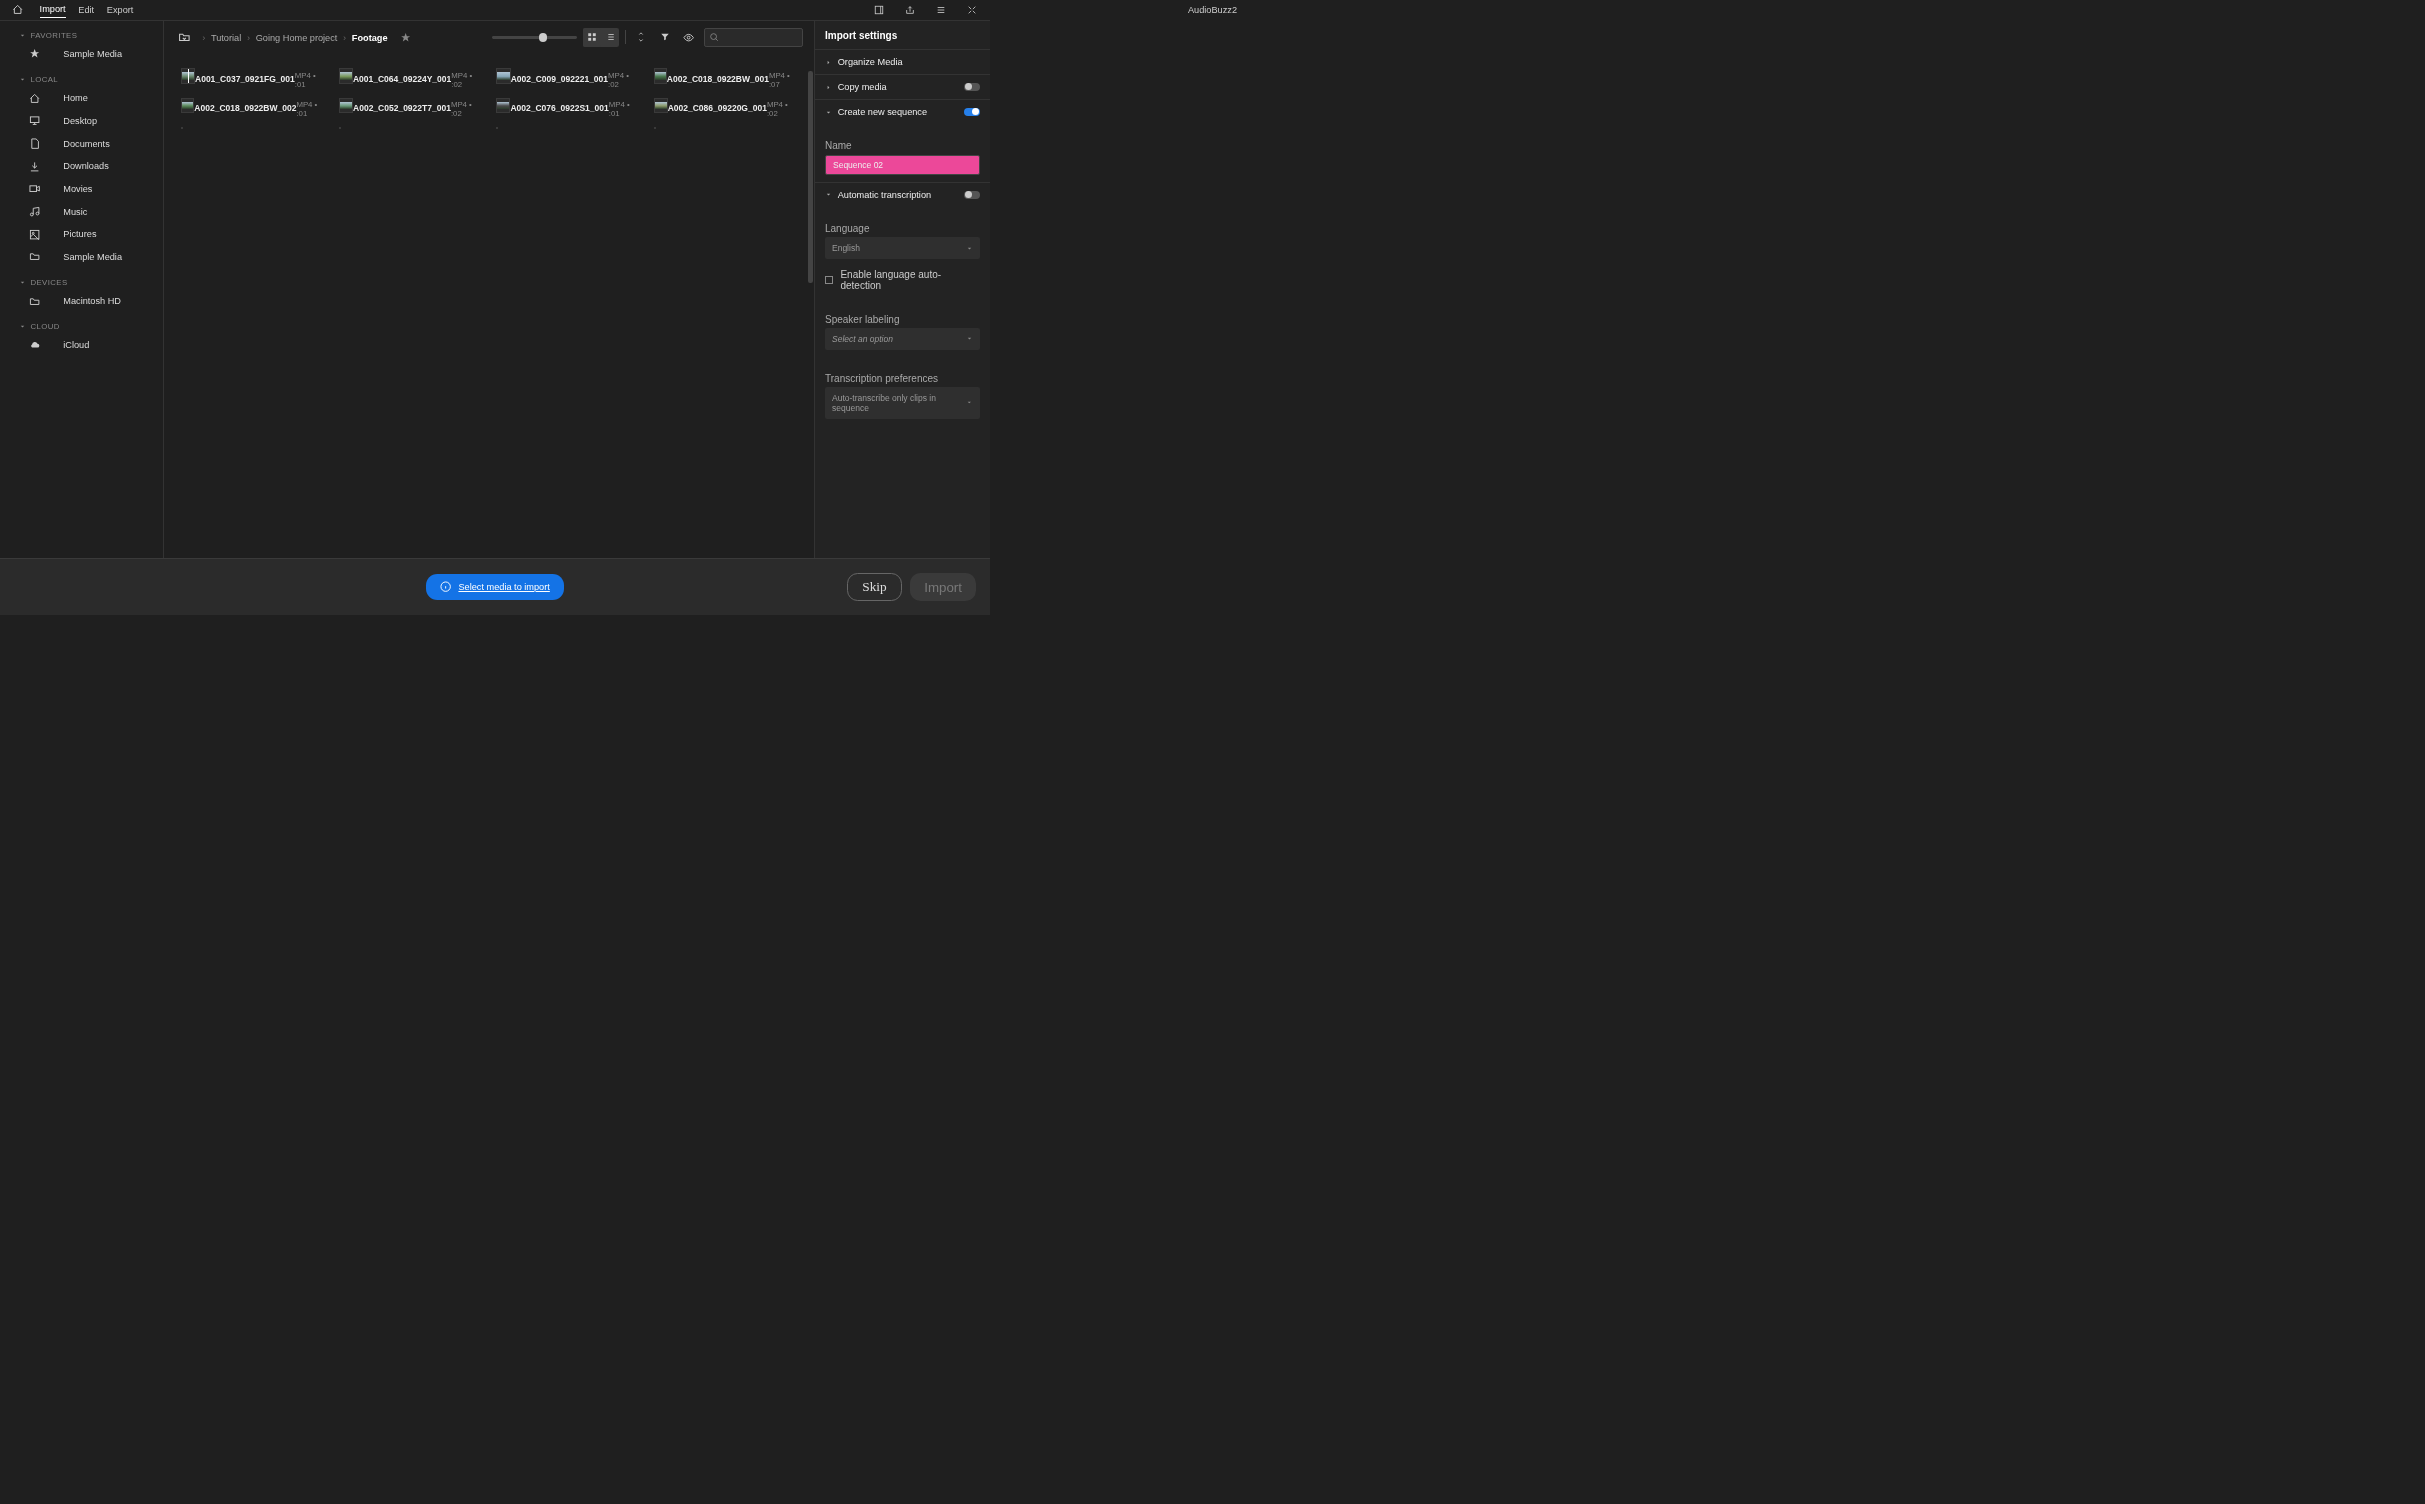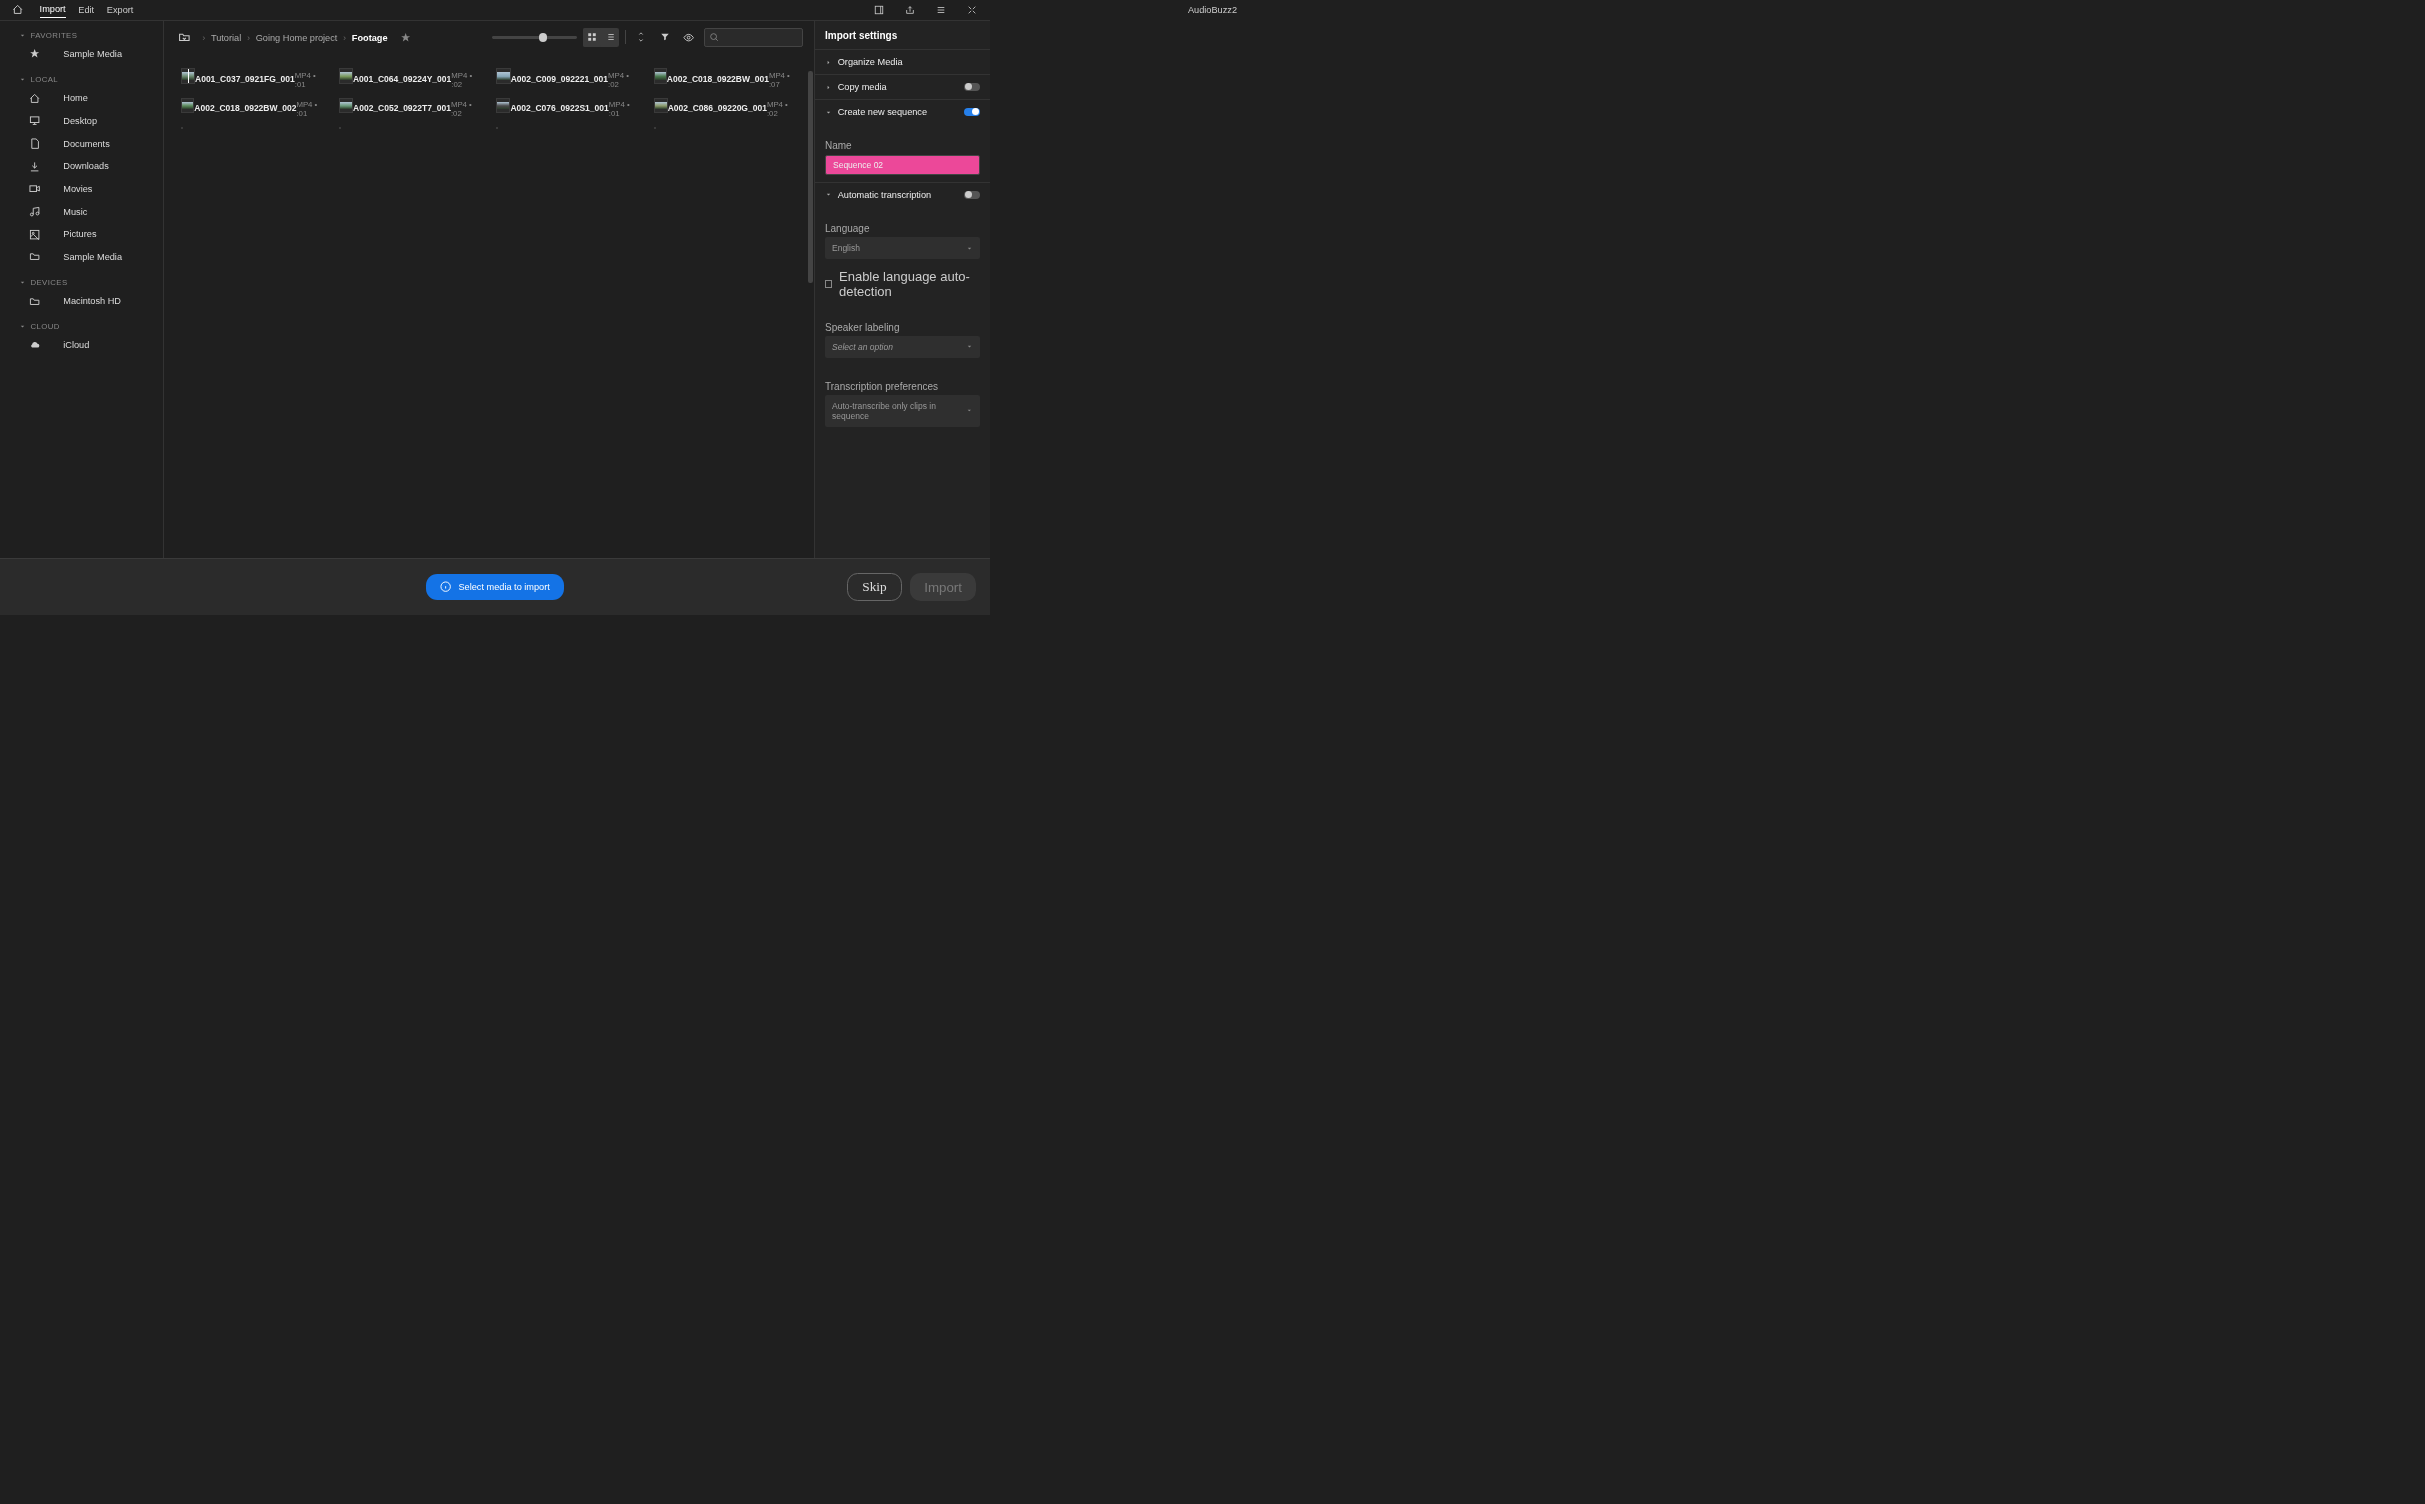--- a/index.html
+++ b/index.html
@@ -47,21 +47,21 @@
 .toggle { width: 15.6px; height: 8.5px; background: #555; border-radius: 4.2px; position: relative; cursor: pointer; }
 .toggle::after { content: ''; position: absolute; width: 7px; height: 7px; background: #ccc; border-radius: 50%; top: 0.7px; left: 0.7px; }
 .toggle.on { background: #2680eb; }
 .toggle.on::after { background: #fff; left: 7.8px; }
 .rp-field-label { font-size: 10px; color: #aaa; margin-top: 23px; margin-bottom: 3.5px; display: block; }
 .rp-input { width: 100%; background: #ec4899; border: 0.7px solid #444; color: #eee; padding: 4.2px 7px; border-radius: 2.1px; font-size: 8.5px; }
 .rp-select { width: 100%; background: #2f2f2f; border: none; color: #999; padding: 5.7px 7px; border-radius: 2.1px; font-size: 8.5px; display: flex; justify-content: space-between; align-items: center; }
 .rp-checkbox-row { display: flex; align-items: center; gap: 7px; margin-top: 10px; }
 .rp-checkbox { width: 8.5px; height: 8.5px; border: 0.7px solid #888; }
 .footer-bar { height: 57px; background: #2b2b2b; border-top: 0.7px solid #3a3a3a; display: flex; align-items: center; justify-content: center; position: relative; }
-.info-pill { background: #1473e6; color: #fff; padding: 7px 14px; border-radius: 11.3px; display: flex; align-items: center; gap: 7px; font-size: 9.2px; }
+.info-pill { background: #1473e6; color: #fff; padding: 7px 14px; border-radius: 11.3px; display: flex; align-items: center; gap: 7px; font-size: 9.2px; text-decoration: underline; }
 .footer-right { position: absolute; right: 14px; display: flex; gap: 8.5px; }
 .btn-skip { background: transparent; border: 0.7px solid #666; color: #ddd; padding: 5px 14px; border-radius: 10.6px; cursor: pointer; font-family: Liberation Serif, serif; }
 .btn-import { background: #3a3a3a; border: none; color: #777; padding: 5px 14px; border-radius: 10.6px; cursor: not-allowed; }
 svg { display: block; }
 .scrollbar-hint { position: absolute; right: 1.4px; top: 50px; width: 4.2px; height: 212px; background: #444; border-radius: 2.1px; }
 </style>
 </head>
 <body>
 
 <div class="top-bar">
@@ -429,21 +429,21 @@
       </div>
       <span class="rp-field-label">Language</span>
       <div class="rp-select">
         <span>English</span>
         <svg width="7" height="7" viewBox="0 0 24 24" fill="#888">
             <path d="M6 9l6 6 6-6z"></path>
           </svg>
       </div>
       <div class="rp-checkbox-row">
         <div class="rp-checkbox"></div>
-        <span style="font-size:13px;color:#ccc;">Enable language auto-detection</span>
+        <span style="font-size:10px;color:#ccc;">Enable language auto-detection</span>
       </div>
       <span class="rp-field-label">Speaker labeling</span>
       <div class="rp-select">
         <span style="font-style:italic;">Select an option</span>
         <svg width="7" height="7" viewBox="0 0 24 24" fill="#888">
             <path d="M6 9l6 6 6-6z"></path>
           </svg>
       </div>
       <span class="rp-field-label">Transcription preferences</span>
       <div class="rp-select">

